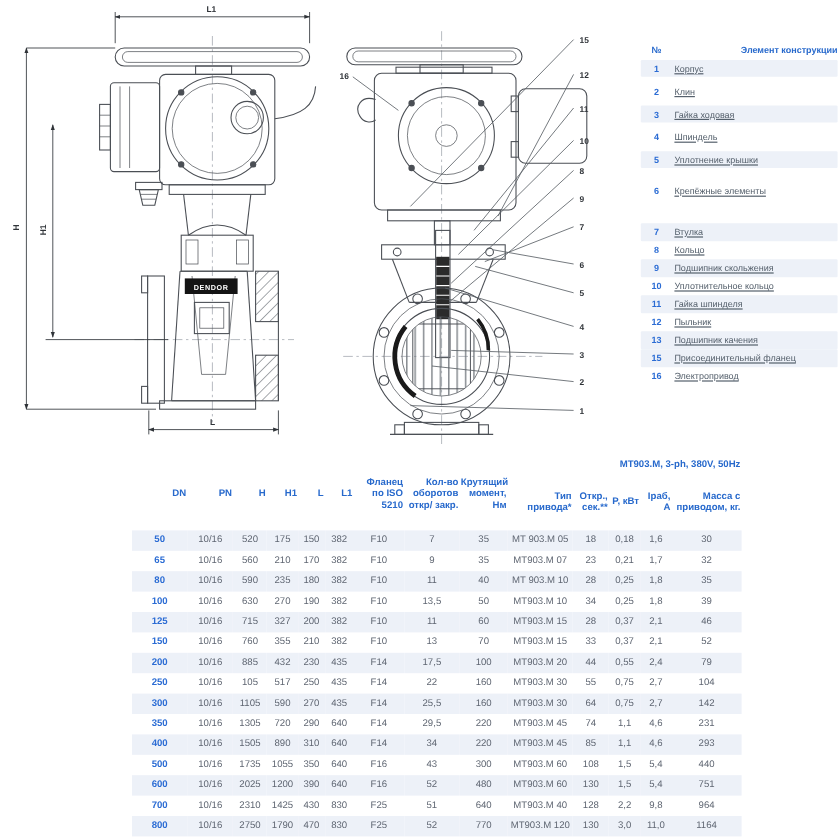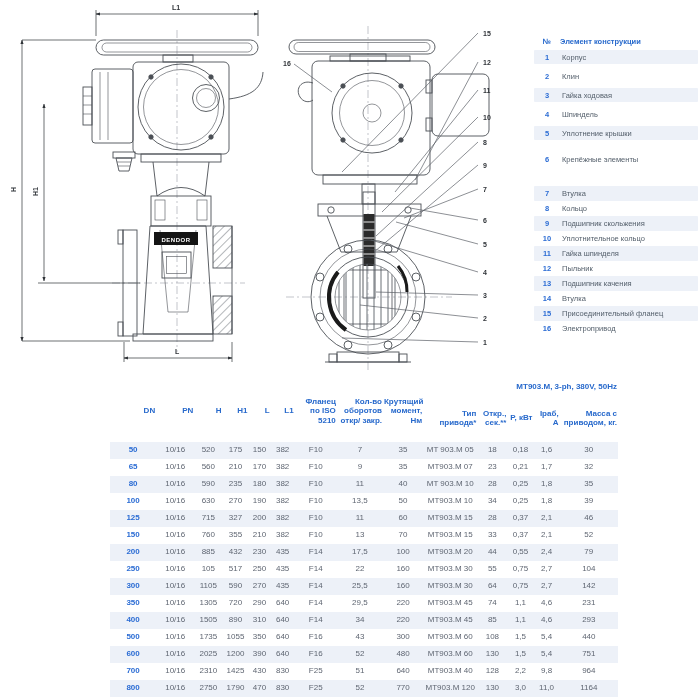--- a/index.html
+++ b/index.html
@@ -10,25 +10,25 @@
   }
   
   .drawing-wrap { position:absolute; left:0; top:0; width:532px; height:378px; }
   svg text { font-family:"Liberation Sans", sans-serif; }
   .dim-text { font-size:7px; fill:#2f3338; font-weight:bold; }
   .callout-num { font-size:7px; fill:#2f3338; font-weight:bold; }
   
   .legend { position:absolute; left:534px; top:34px; width:164px; font-size:7.5px; }
   .legend-header { display:flex; height:16px; line-height:16px; font-weight:bold; color:#2769cc; }
   .legend-header .num-col { width:26px; text-align:center; }
-  .legend-header .el-col { flex:1; text-align:left; }
+  .legend-header .el-col { flex:1; text-align:right; }
   .leg-item { display:flex; align-items:center; border-radius:1px; }
   .leg-item.shade { background:#edf1f8; }
   .leg-item .num-col { width:26px; text-align:center; font-weight:bold; color:#2b6cd4; flex:0 0 26px; }
-  .leg-item .label-col { flex:1; color:#55606c; padding-left:2px; }
+  .leg-item .label-col { flex:1; color:#55606c; padding-left:2px;text-decoration:underline; }
   .leg-item.g1 { height:14px; margin-bottom:5px; }
   .leg-item.g2 { height:14px; margin-top:12px; margin-bottom:20px; }
   .leg-item.g3 { height:15px; }
   
   .spec-wrap { position:absolute; left:110px; top:380px; width:508px; }
   table.spec { width:508px; border-collapse:collapse; table-layout:fixed; font-size:8px; }
   table.spec th { color:#2769cc; font-weight:bold; vertical-align:middle; text-align:right; line-height:1.15; padding:1px; }
   table.spec tr.group-row th.group-head { height:14px; vertical-align:top; padding-top:2px; }
   table.spec tr.sub-row th { height:48px; }
   table.spec td { text-align:center; color:#5f6672; height:17px; padding:1px; line-height:1.1; }
@@ -291,24 +291,20 @@
           <div class="num-col">11</div>
           <div class="label-col">Гайка шпинделя</div>
         </div>
         <div class="leg-item g3">
           <div class="num-col">12</div>
           <div class="label-col">Пыльник</div>
         </div>
         <div class="leg-item g3 shade">
           <div class="num-col">13</div>
           <div class="label-col">Подшипник качения</div>
-        </div>
-        <div class="leg-item g3">
-          <div class="num-col">14</div>
-          <div class="label-col">Втулка</div>
         </div>
         <div class="leg-item g3 shade">
           <div class="num-col">15</div>
           <div class="label-col">Присоединительный фланец</div>
         </div>
         <div class="leg-item g3">
           <div class="num-col">16</div>
           <div class="label-col">Электропривод</div>
         </div>
       </div>

